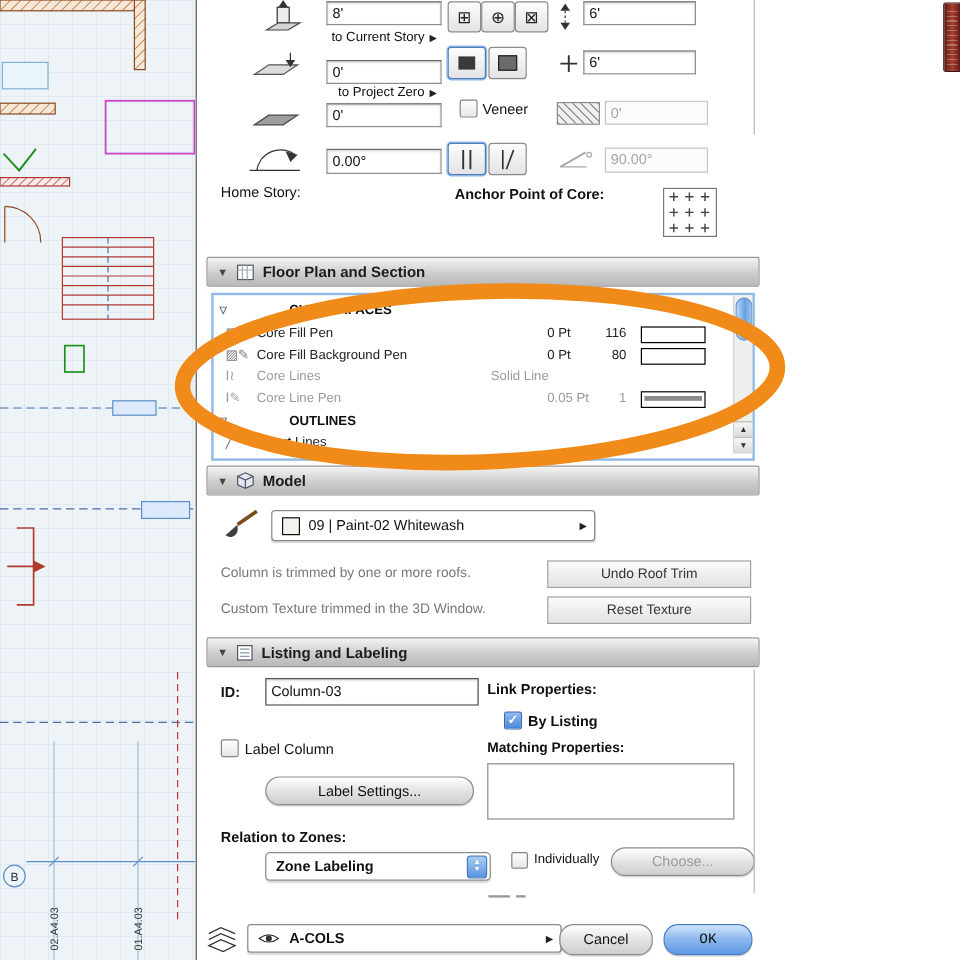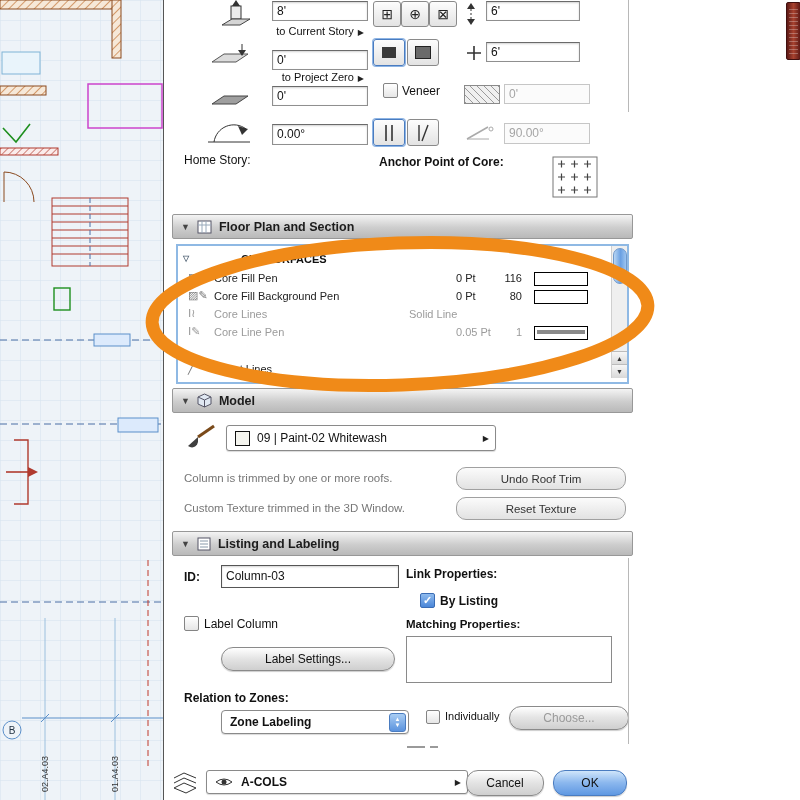--- a/index.html
+++ b/index.html
@@ -23,23 +23,23 @@
          box-shadow:0 1px 1px rgba(0,0,0,.15);padding:0 2px 0 8px;}
   .popup .txt{flex:1;white-space:nowrap;overflow:hidden;}
   .stepper{width:15px;height:17px;border-radius:3px;margin-left:4px;flex:none;
            background:linear-gradient(#a9cdf3,#5b93de);border:1px solid #4a7cc0;
            color:#fff;font-size:6px;line-height:1;display:flex;flex-direction:column;
            align-items:center;justify-content:center;}
   .pill{position:absolute;border:1px solid #8a8a8a;border-radius:12px;
         background:linear-gradient(#ffffff,#e4e4e4 48%,#cfcfcf);
         font-size:12px;color:#111;display:flex;align-items:center;justify-content:center;
         box-shadow:0 1px 1px rgba(0,0,0,.2);}
-  .pill.primary{background:linear-gradient(#cfe5fa,#8cb8ee 48%,#5f98e2);border-color:#4a7cc0;}
+  .pill.primary{background:linear-gradient(#cfe5fa,#8cb8ee 48%,#5f98e2);border-color:#4a7cc0;font-family:Liberation Mono, monospace;}
   .pill.dis{color:#9a9a9a;}
-  .flatbtn{position:absolute;border:1px solid #a0a0a0;border-radius:10px;
+  .flatbtn{position:absolute;border:1px solid #a0a0a0;border-radius:0;
         background:linear-gradient(#fbfbfb,#e2e2e2);font-size:11.5px;color:#333;
         display:flex;align-items:center;justify-content:center;}
   .sechdr{position:absolute;left:8px;width:459px;height:23px;border:1px solid #989898;
         border-radius:2px;background:linear-gradient(#f4f4f4,#cdcdcd 55%,#b9b9b9);
         display:flex;align-items:center;font-size:12.5px;font-weight:bold;color:#1c1c1c;}
   .sechdr .tri{font-size:9px;color:#444;margin:0 7px 0 8px;}
   .sechdr .ic{margin-right:7px;display:flex;}
   .cb{position:absolute;width:13px;height:13px;border:1px solid #848484;border-radius:2px;
       background:linear-gradient(#ffffff,#e6e6e6);}
   .cb.on{background:linear-gradient(#8fbbee,#4a86d8);border-color:#3a6cb4;color:#fff;
@@ -263,20 +263,24 @@
       </div>
       <div class="lrow gray" style="top:78px">
         <span class="ic">Ⅰ✎</span>
         <span class="nm">Core Line Pen</span>
         <span class="val">0.05 Pt</span>
         <span class="pen">1</span>
         <span class="sw">
             <span style="display:block;margin:3px 2px;height:4px;background:#8a8a8a"></span>
           </span>
       </div>
+      <div class="lhdr" style="top:97px">
+        <span class="tri">▽</span>
+        <span class="tx">OUTLINES</span>
+      </div>
       <div class="lrow" style="top:115px">
         <span class="ic">╱</span>
         <span class="nm">Uncut Lines</span>
       </div>
       <div class="lscroll">
         <div class="lthumb"></div>
         <div class="larrow" style="bottom:13px">▲</div>
         <div class="larrow" style="bottom:0">▼</div>
       </div>
     </div>

